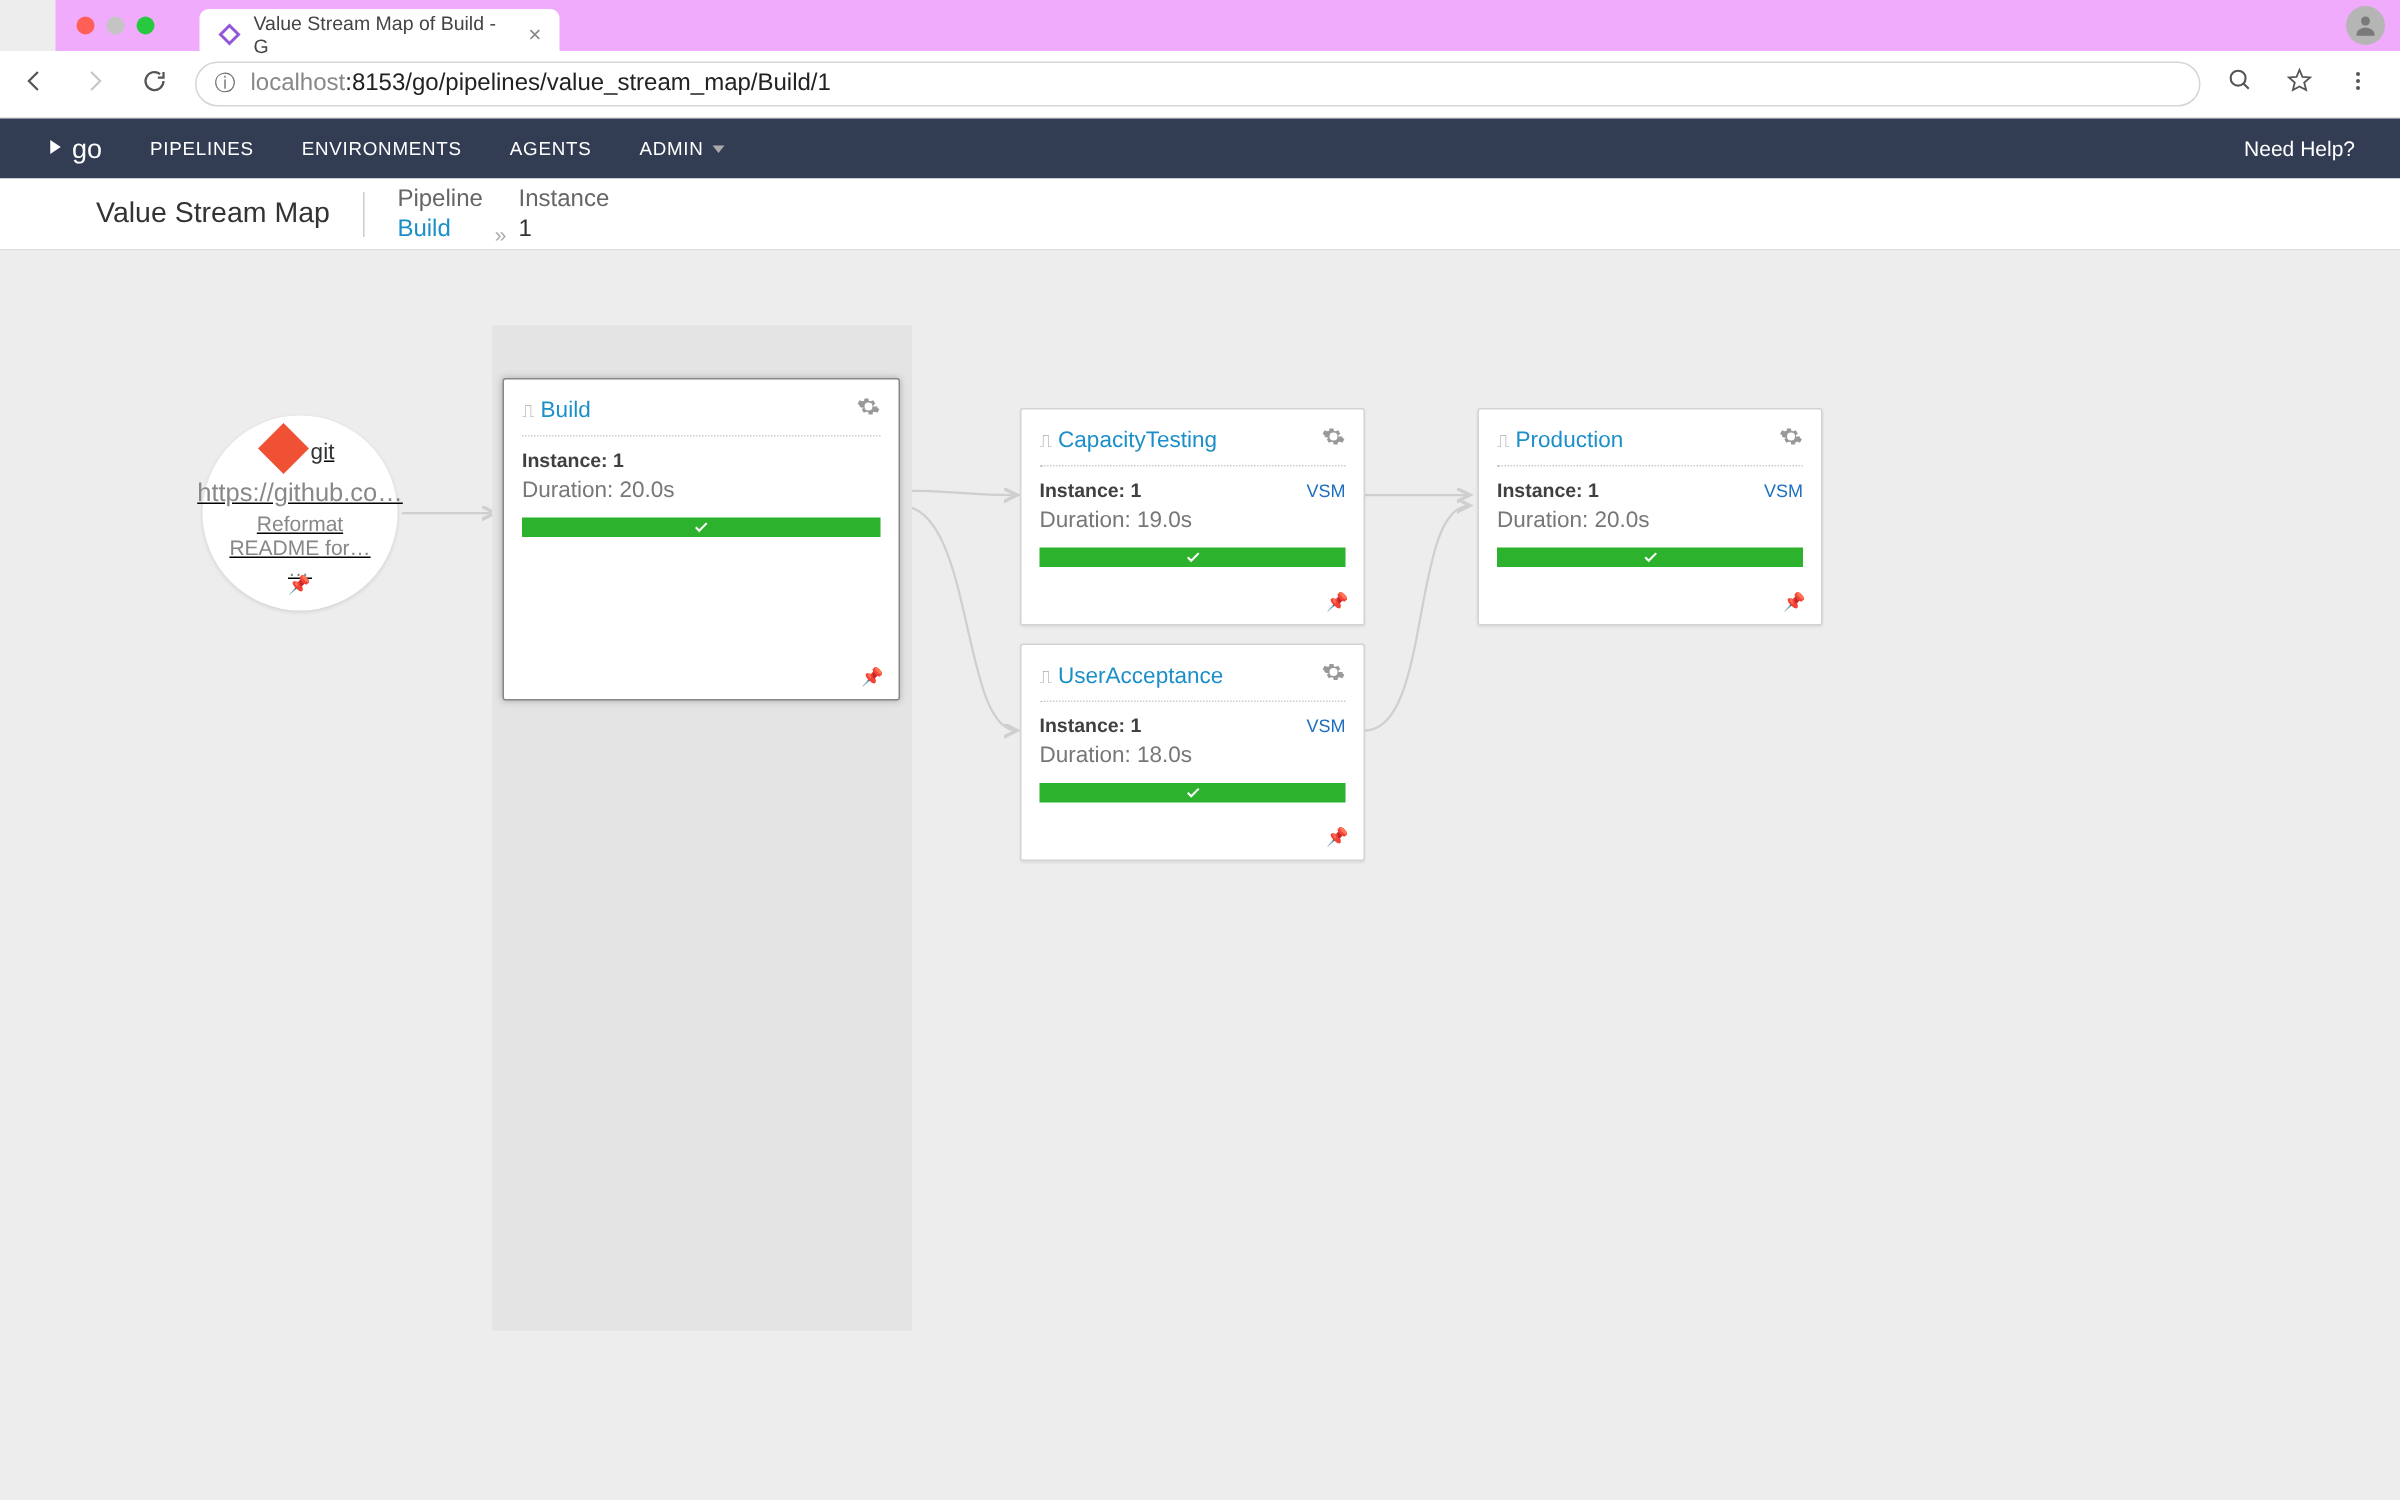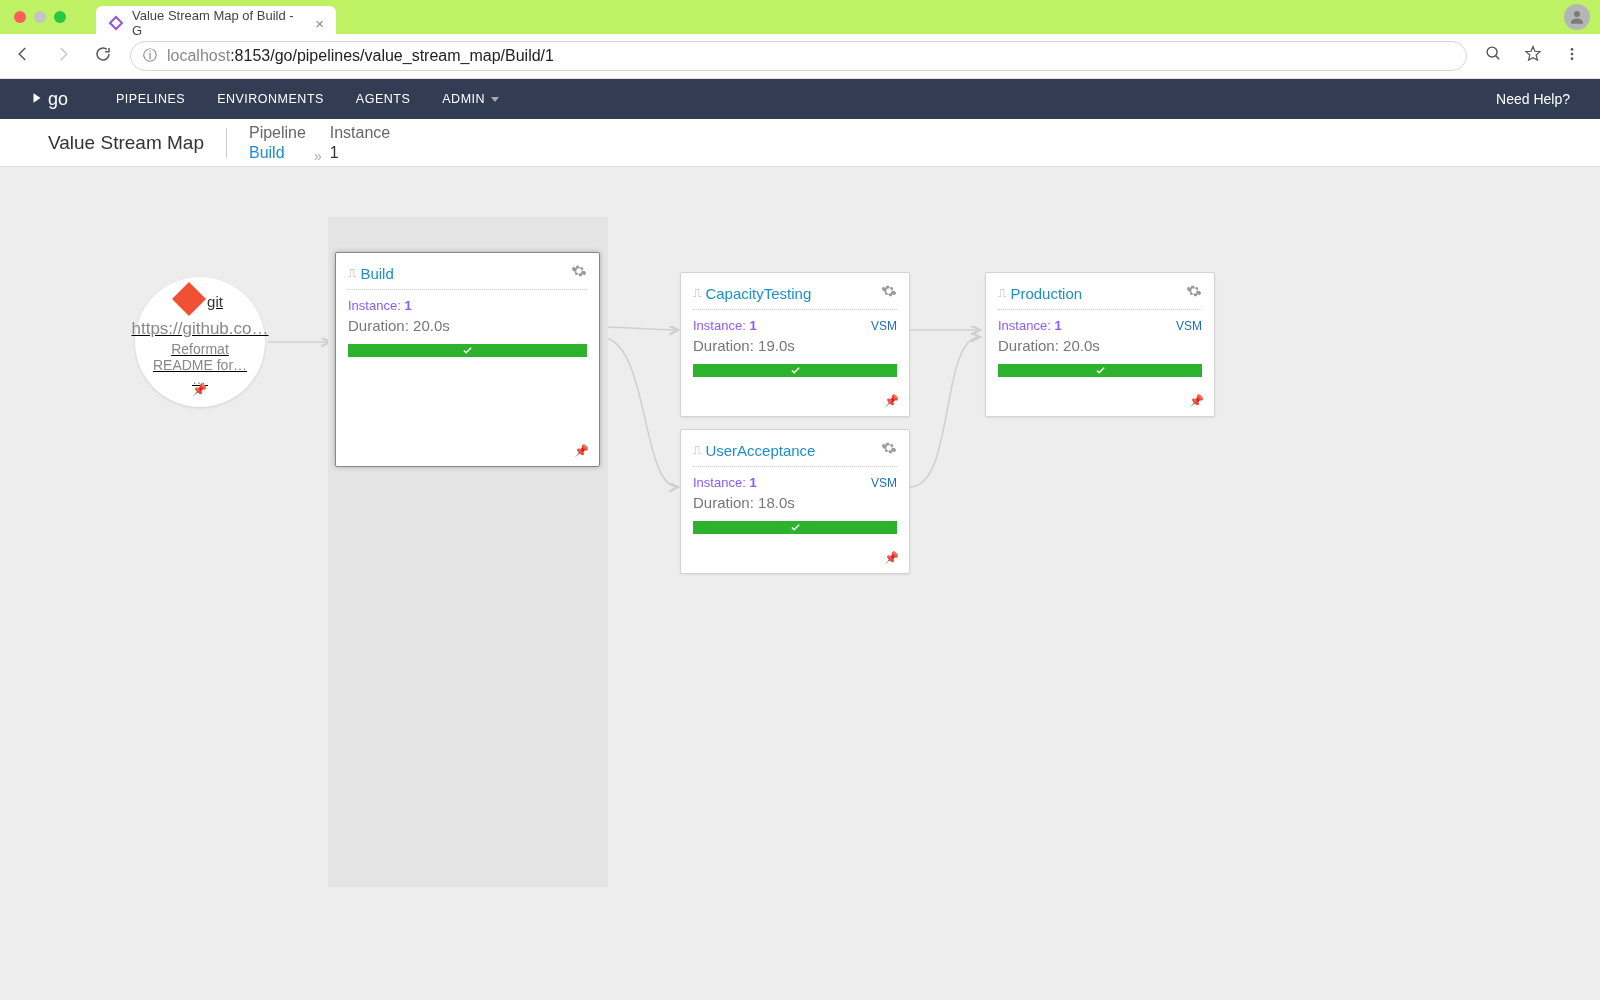--- a/index.html
+++ b/index.html
@@ -1,19 +1,19 @@
 <!DOCTYPE html>
 <html><head>
 <meta charset="utf-8">
 <style>
 * { margin: 0; padding: 0; box-sizing: border-box; font-family: -apple-system, BlinkMacSystemFont, "Segoe UI", Helvetica, Arial, sans-serif; }
 body { background: #ededed; width: 1600px; height: 1000px; overflow: hidden; }
 
 
-.browser-chrome { background: #bef264; height: 34px; display: flex; align-items: center; padding: 0 10px; position: relative; }
+.browser-chrome { background: #f0abfc; height: 34px; display: flex; align-items: center; padding: 0 10px; position: relative; margin-left: 37px; }
 .traffic-lights { display: flex; gap: 8px; margin-left: 4px; }
 .tl { width: 12px; height: 12px; border-radius: 50%; }
 .tl-red { background: #ff5f57; }
 .tl-grey { background: #c4c4c4; }
 .tl-green { background: #28c940; }
 .browser-tab { background: #fff; height: 29px; margin-left: 30px; padding: 6px 12px 0 12px; display: flex; align-items: center; gap: 8px; border-top-left-radius: 6px; border-top-right-radius: 6px; position: relative; top: 3px; font-size: 13px; color: #444; width: 240px; }
 .tab-favicon { width: 16px; height: 16px; display: flex; align-items: center; justify-content: center; }
 .tab-close { margin-left: auto; color: #888; font-size: 15px; cursor: pointer; }
 .user-badge { margin-left: auto; width: 26px; height: 26px; border-radius: 50%; background: #b5b5b5; display: flex; align-items: center; justify-content: center; color: #8d8d8d; }
 
@@ -22,26 +22,26 @@
 .nav-ico.disabled { color: #c7c7c7; }
 .url-box { flex: 1; height: 30px; border: 1px solid #d5d5d5; border-radius: 15px; display: flex; align-items: center; padding: 0 12px; gap: 10px; font-size: 16px; color: #222; }
 .url-info { color: #6d6d6d; font-size: 14px; }
 .url-host { color: #888; }
 .addr-right { display: flex; gap: 14px; align-items: center; margin-right: 6px; }
 
 
 .go-nav { background: #323c53; height: 40px; display: flex; align-items: center; padding: 0 30px; color: #fff; }
 .go-logo { display: flex; align-items: center; gap: 4px; font-size: 18px; font-weight: 500; }
 .go-logo-ico { font-size: 14px; }
-.nav-items { display: flex; gap: 32px; margin-left: 48px; }
+.nav-items { display: flex; gap: 32px; margin-left: 32px; }
 .nav-item { font-size: 12.5px; letter-spacing: 0.5px; cursor: pointer; display: flex; align-items: center; gap: 4px; }
 .nav-help { margin-left: auto; font-size: 14px; cursor: pointer; }
 
 
-.sub-header { background: #fff; height: 48px; border-bottom: 1px solid #ddd; display: flex; align-items: center; padding: 0 48px; }
+.sub-header { background: #fff; height: 48px; border-bottom: 1px solid #ddd; display: flex; align-items: center; padding: 0 64px; }
 .page-title { font-size: 19px; font-weight: 500; color: #333; }
 .vdiv { width: 1px; background: #ccc; height: 30px; margin: 0 22px; }
 .crumb-block { display: flex; flex-direction: column; line-height: 1.2; }
 .crumb-label { font-size: 16px; color: #666; }
 .crumb-val { font-size: 16px; color: #1c8fc9; font-weight: 500; cursor: pointer; text-decoration: none; }
 .crumb-val.plain { color: #333; cursor: default; }
 .crumb-sep { color: #aaa; margin: 0 8px; font-size: 14px; align-self: flex-end; padding-bottom: 2px; }
 
 
 .canvas { position: relative; height: calc(1000px - 34px - 45px - 40px - 48px); }
@@ -61,21 +61,21 @@
 .col-shade { position: absolute; background: #e4e4e4; }
 
 
 .pnode { position: absolute; background: #fff; border: 1px solid #d3d3d3; border-radius: 2px; box-shadow: 0 1px 2px rgba(0,0,0,0.08); padding: 10px 12px 30px 12px; }
 .pnode.selected { border-color: #888; box-shadow: 0 0 5px rgba(0,0,0,0.25); }
 .pnode-head { display: flex; align-items: center; justify-content: space-between; padding-bottom: 6px; border-bottom: 1px dotted #ccc; }
 .pnode-title { color: #1c8fc9; font-size: 15px; cursor: pointer; display: flex; align-items: center; gap: 4px; }
 .pnode-title .pip-ico { color: #aaa; font-size: 12px; }
 .gear { color: #aaa; cursor: pointer; font-size: 16px; }
 .pnode-row { display: flex; justify-content: space-between; align-items: baseline; margin-top: 8px; font-size: 13px; }
-.pnode-row .lbl { color: #8b5cf6; }
+.pnode-row .lbl { color: #404040; font-weight: bold; }
 .pnode-dur { font-size: 15px; color: #777; margin-top: 4px; }
 .vsm-link { font-size: 12px; color: #1e6fbf; cursor: pointer; }
 .stage-bar { height: 13px; background: #2db22d; margin-top: 10px; display: flex; align-items: center; justify-content: center; color: #fff; }
 .stage-bar svg { width: 11px; height: 11px; }
 .pin-corner { position: absolute; right: 10px; bottom: 8px; color: #ccc; font-size: 12px; cursor: pointer; }
 
 .caret-down { display:inline-block; width:0; height:0; border-left:4px solid transparent; border-right:4px solid transparent; border-top:5px solid #aaa; vertical-align: middle; margin-left:2px;}
 
 </style>
 </head>

